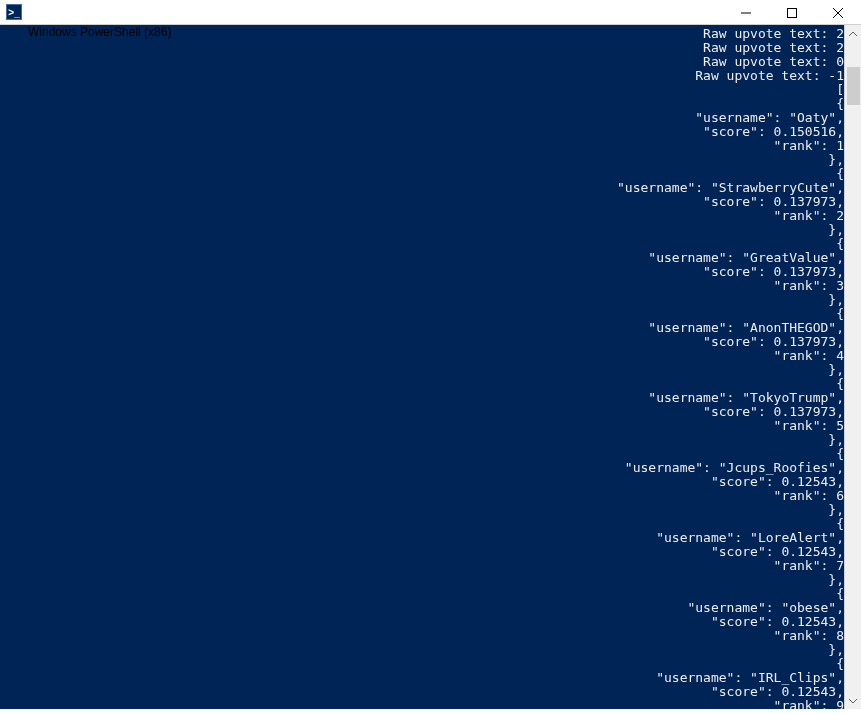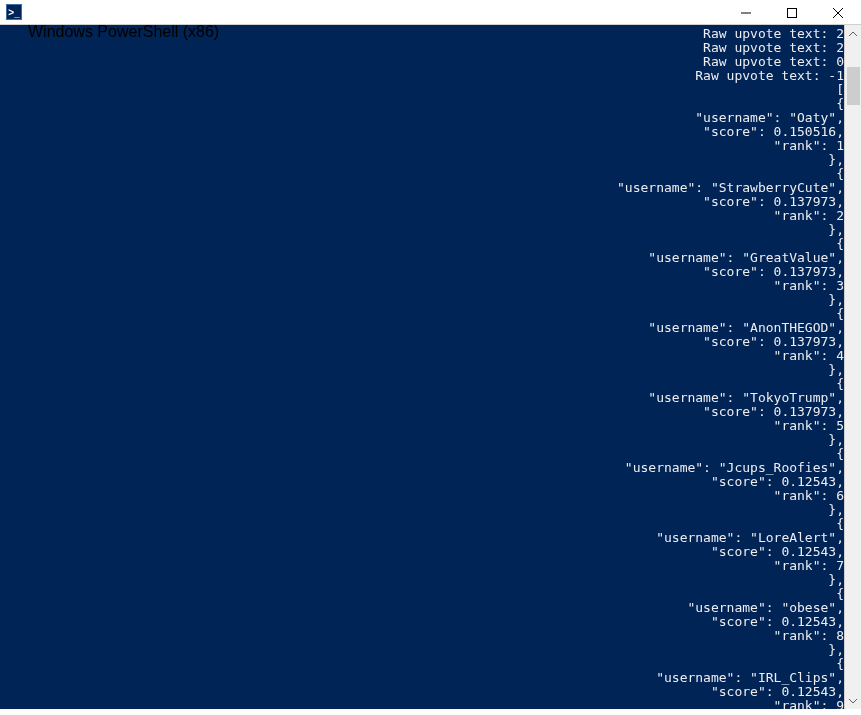--- a/index.html
+++ b/index.html
@@ -31,21 +31,21 @@
       background: #012456;
       display: flex;
       align-items: center;
       justify-content: center;
       color: #ffffff;
       font-size: 10px;
       font-weight: bold;
       border: 1px solid #3a6ea5;
     }
     .title-text {
-      font-size: 16px;
+      font-size: 12px;
       color: #000000;
       margin-top: 40px;
     }
     .win-controls {
       position: absolute;
       right: 0;
       top: 0;
       height: 100%;
       display: flex;
     }

